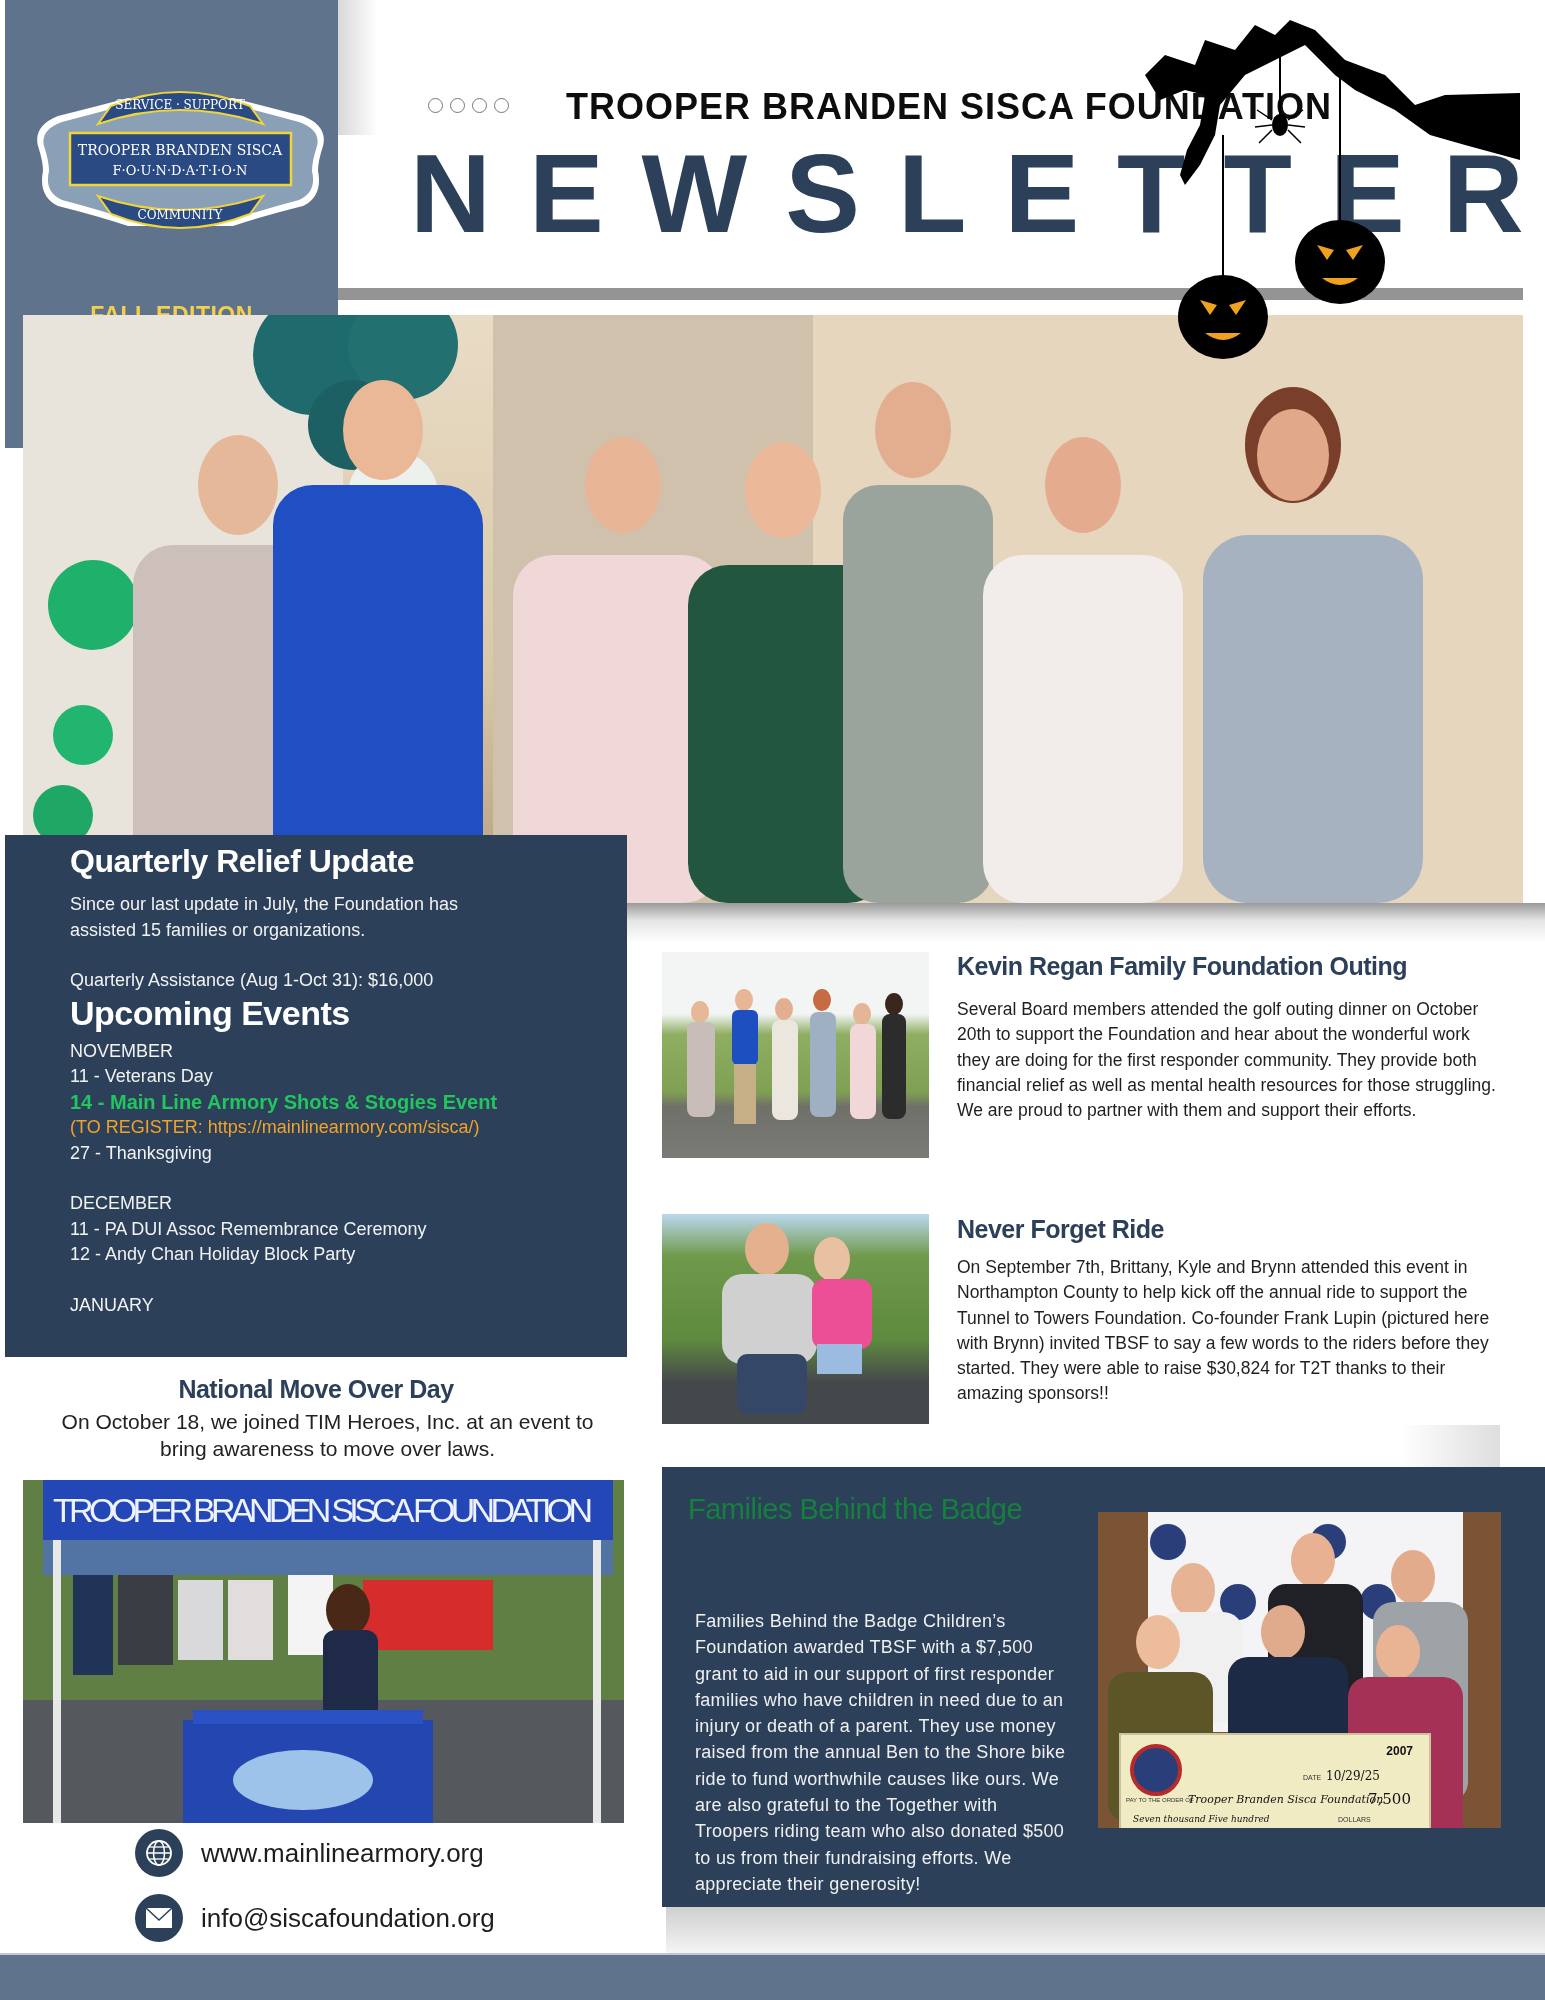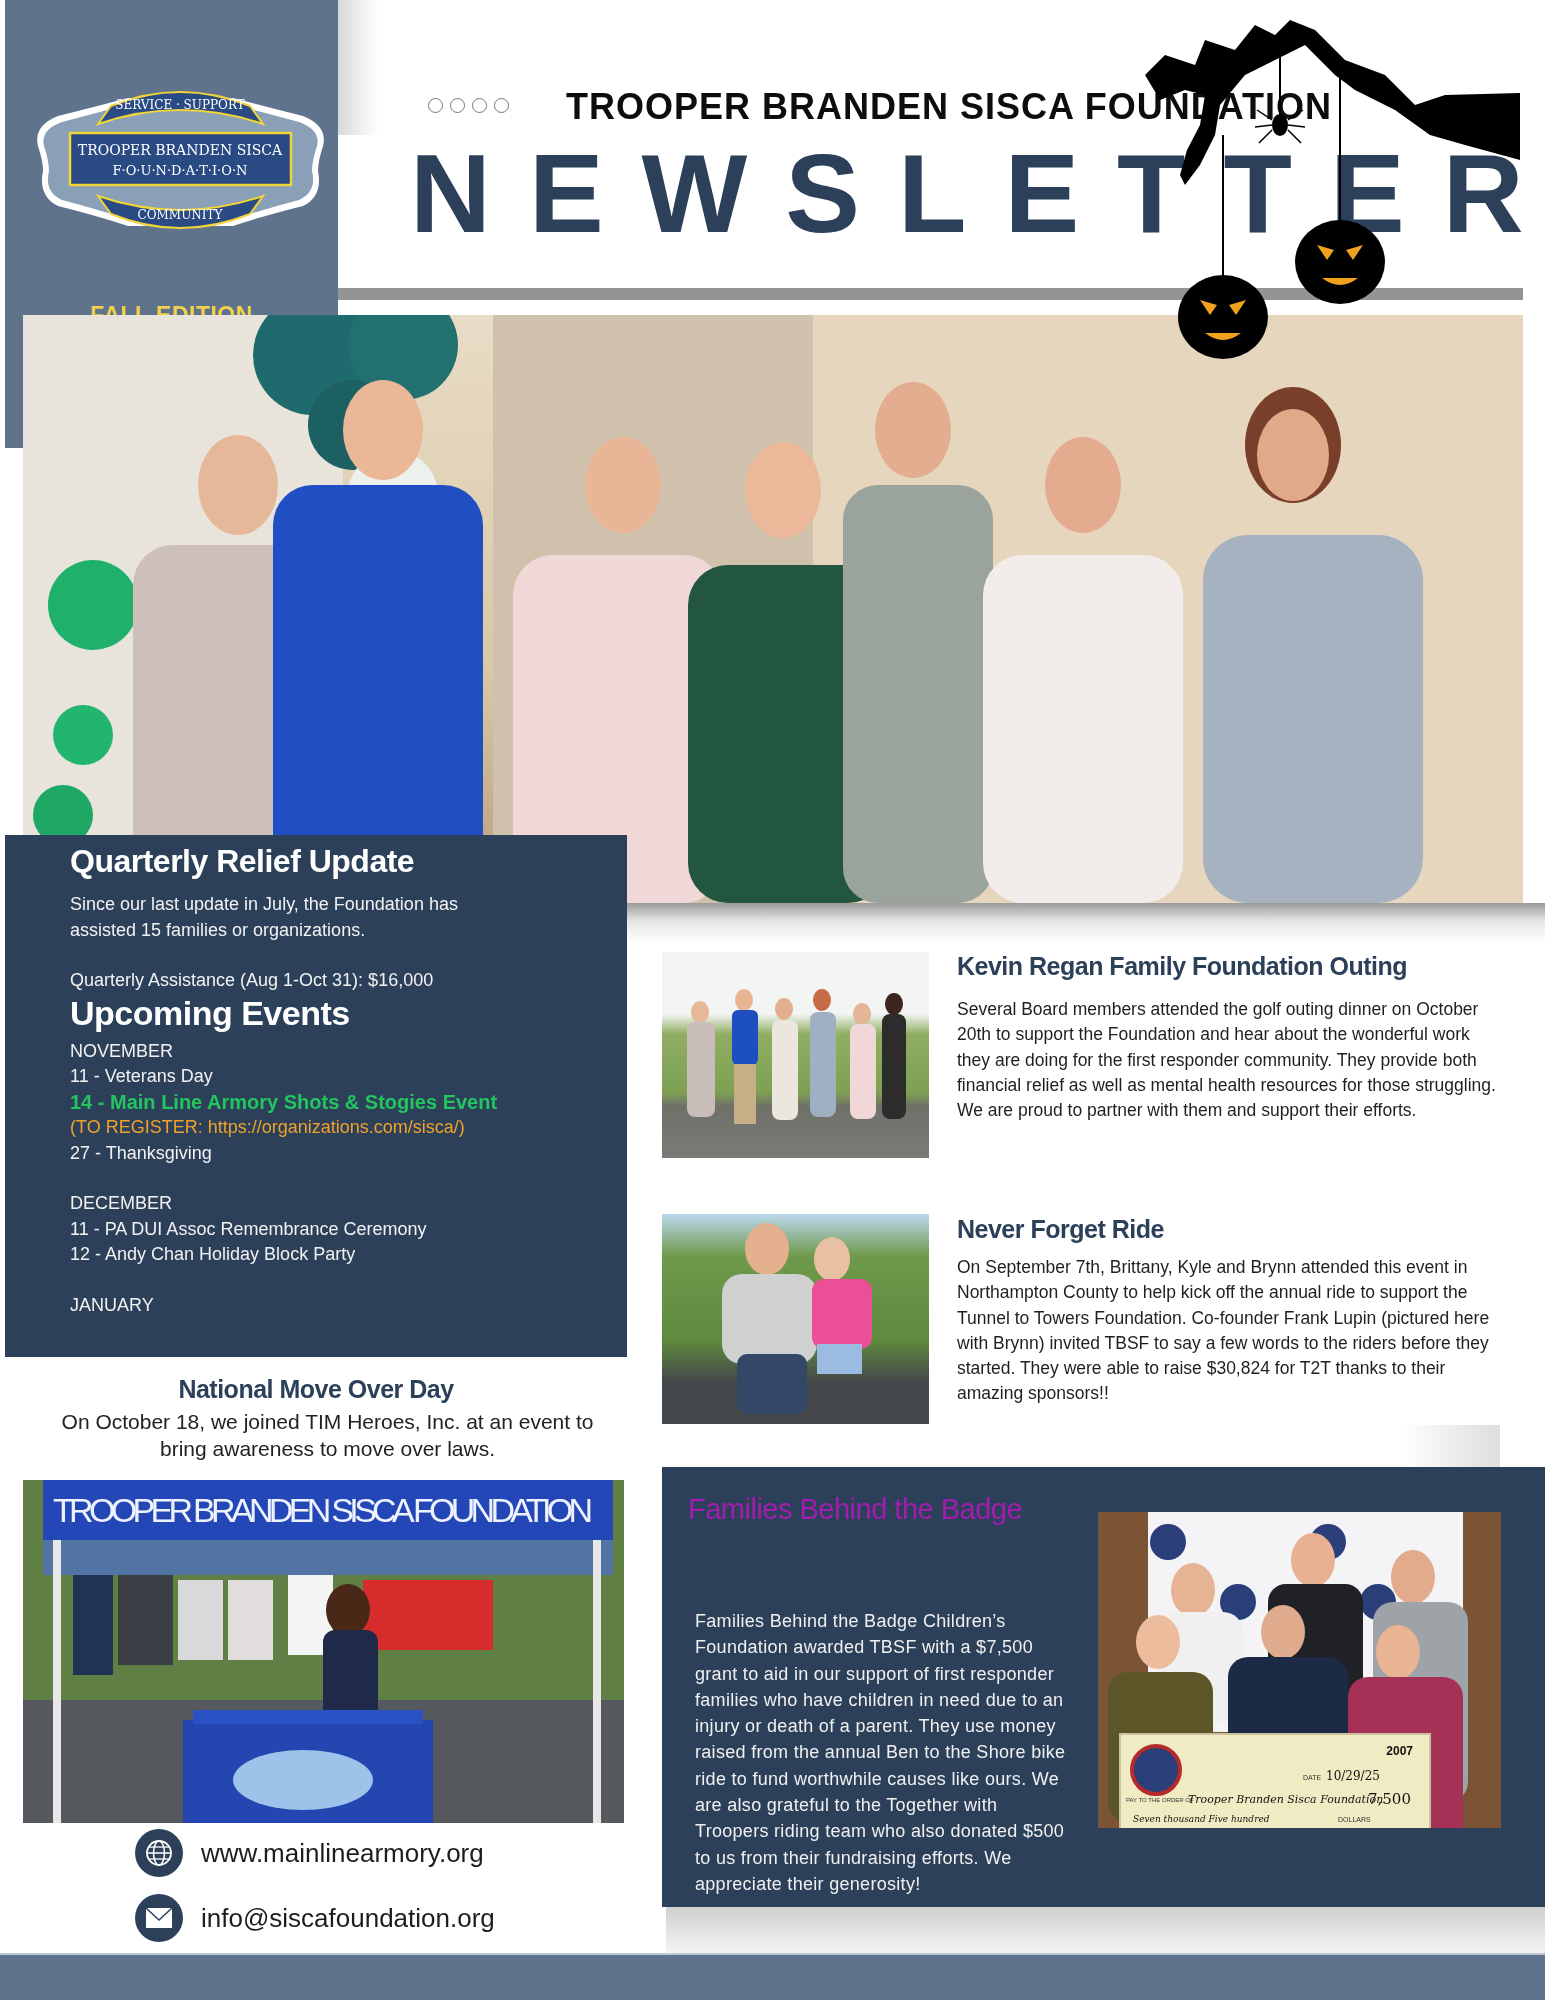--- a/index.html
+++ b/index.html
@@ -55,21 +55,21 @@
 
   
   .shade-band { left: 627px; top: 903px; width: 918px; height: 40px; background: linear-gradient(180deg, #9a9a9a 0%, #e6e6e6 45%, #ffffff 100%); }
   .article-img { position: absolute; overflow: hidden; }
   .art-title { font-size: 25px; font-weight: bold; color: #2c405a; letter-spacing: -0.5px; }
   .art-body { font-size: 17.5px; line-height: 25.3px; color: #1f1f1f; }
 
   .shade-side { left: 1400px; top: 1425px; width: 100px; height: 45px; background: linear-gradient(90deg, #ffffff, #dedede); }
 
   .fbb-box { left: 662px; top: 1467px; width: 883px; height: 440px; }
-  .fbb-title { left: 688px; top: 1493px; font-size: 29px; color: #a21caf; letter-spacing: -0.5px; }
+  .fbb-title { left: 688px; top: 1493px; font-size: 29px; color: #15803d; letter-spacing: -0.5px; }
   .fbb-body { left: 695px; top: 1608px; width: 380px; font-size: 18px; line-height: 26.3px; color: #f0f0f0; letter-spacing: 0.3px; }
   .check-photo { left: 1098px; top: 1512px; width: 403px; height: 316px; overflow: hidden; background: #6b4c30; }
   .shade-bottom { left: 666px; top: 1907px; width: 879px; height: 46px; background: linear-gradient(180deg, #cfcfcf, #f4f4f4); }
 </style>
 </head>
 <body>
 
 <div class="abs top-shade"></div>
 
 <div class="abs sidebar"></div>
@@ -146,21 +146,21 @@
 <div class="abs relief-box dark-box">
   <h2>Quarterly Relief Update</h2>
   <p>Since our last update in July, the Foundation has</p>
   <p>assisted 15 families or organizations.</p>
   <div class="gap"></div>
   <p>Quarterly Assistance (Aug 1-Oct 31):  $16,000</p>
   <h3>Upcoming Events</h3>
   <div class="ln">NOVEMBER</div>
   <div class="ln">11 - Veterans Day</div>
   <div class="ln hl">14 - Main Line Armory Shots &amp; Stogies Event</div>
-  <div class="ln hl2">(TO REGISTER:  https://organizations.com/sisca/)</div>
+  <div class="ln hl2">(TO REGISTER:  https://mainlinearmory.com/sisca/)</div>
   <div class="ln">27 - Thanksgiving</div>
   <div class="gap"></div>
   <div class="ln">DECEMBER</div>
   <div class="ln">11 - PA DUI Assoc Remembrance Ceremony</div>
   <div class="ln">12 - Andy Chan Holiday Block Party</div>
   <div class="gap"></div>
   <div class="ln">JANUARY</div>
 </div>
 
 <div class="abs movover-title">National Move Over Day</div>

